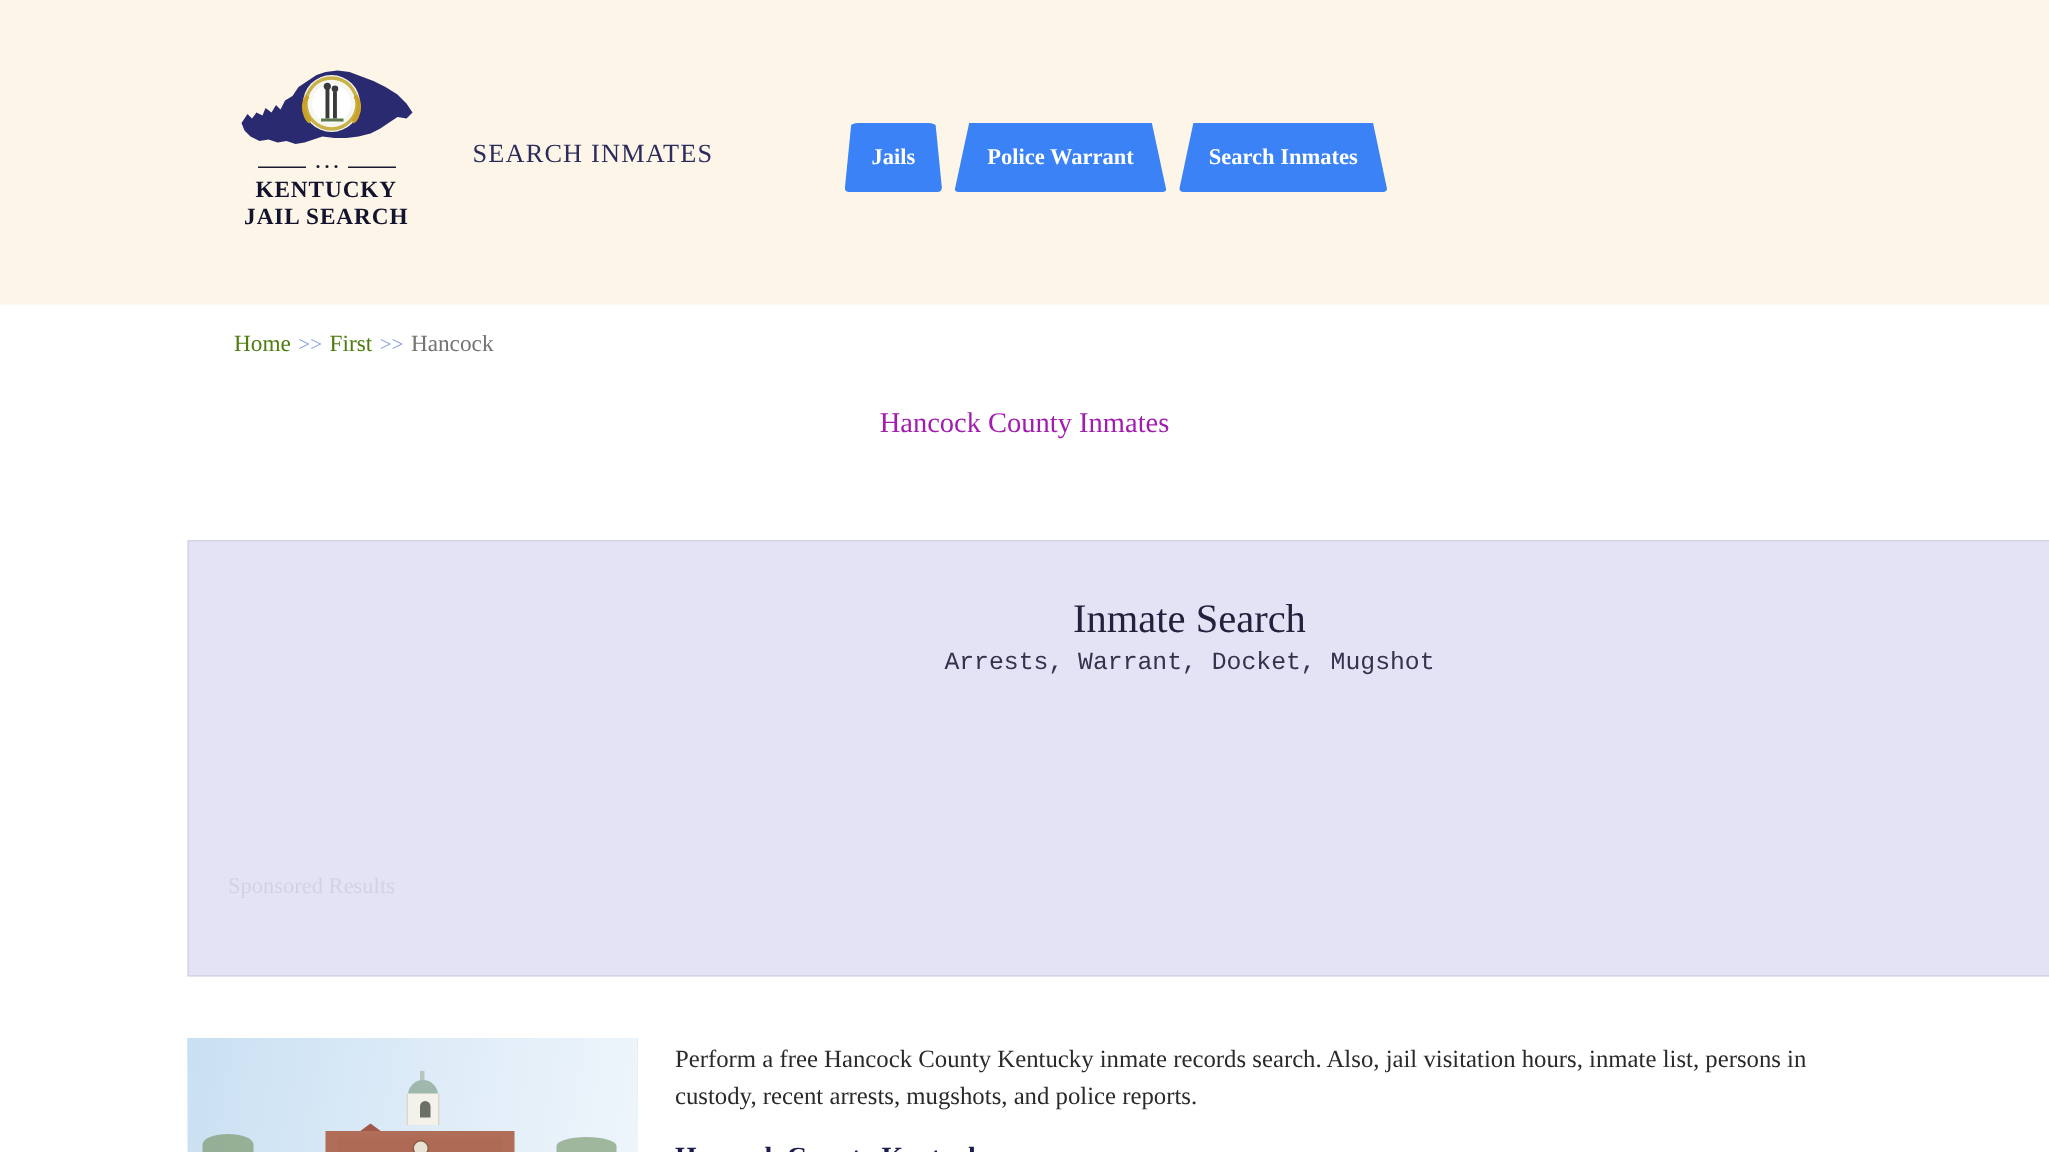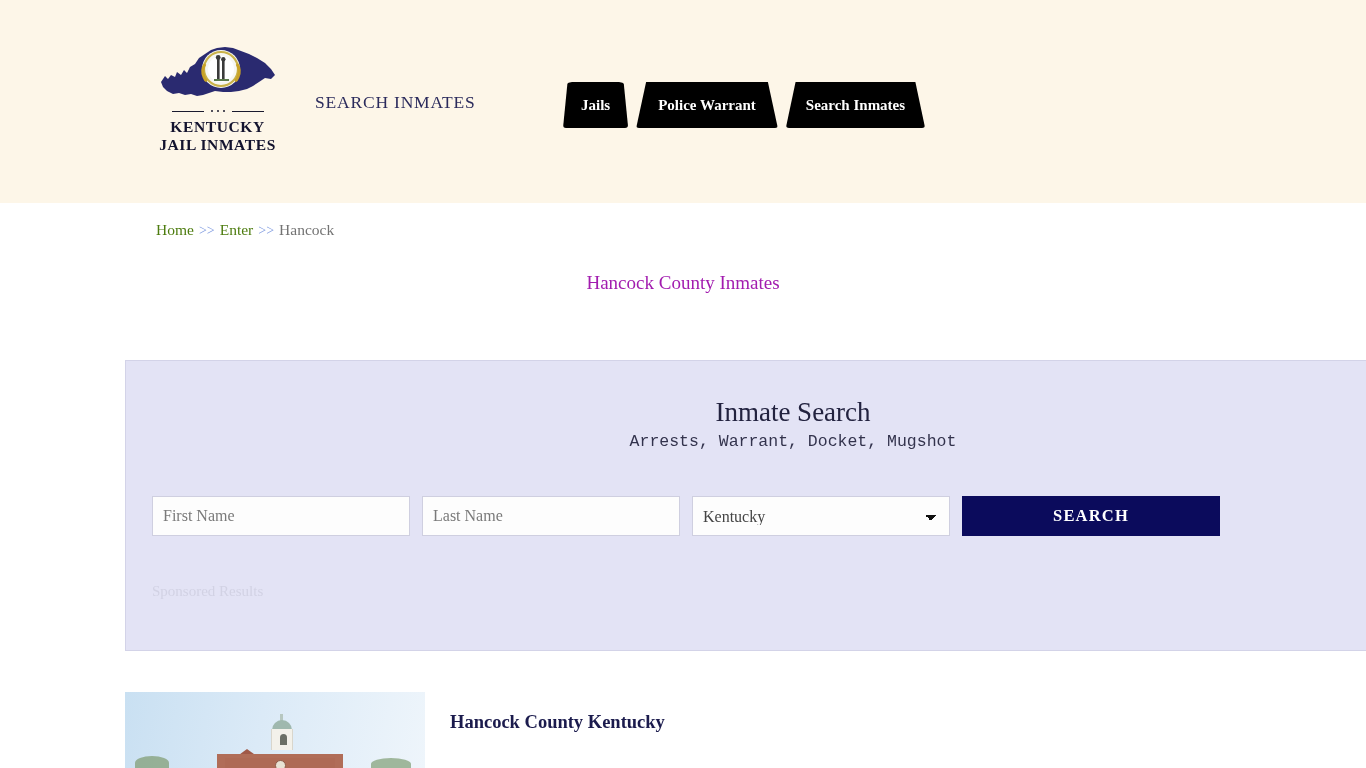--- a/index.html
+++ b/index.html
@@ -90,21 +90,21 @@
   .nav-tabs {
     position: absolute;
     left: 563px;
     top: 72px;
     height: 56px;
     display: flex;
     align-items: flex-end;
     gap: 8px;
   }
   .nav-tab {
-    background: #000000;
+    background: #3b82f6;
     color: #ffffff;
     font-family: "Liberation Serif", "DejaVu Serif", serif;
     font-weight: bold;
     font-size: 15px;
     height: 46px;
     line-height: 46px;
     padding: 0 18px;
     text-align: center;
     border-radius: 9px 9px 3px 3px;
     clip-path: polygon(7% 0%, 93% 0%, 100% 100%, 0% 100%);
@@ -412,54 +412,46 @@
       </svg>
       <div class="logo-divider">
         <span class="dline l"></span>
         <span class="ddot d1"></span>
         <span class="ddot d2"></span>
         <span class="ddot d3"></span>
         <span class="dline r"></span>
       </div>
       <div class="logo-text">
         <div>KENTUCKY</div>
-        <div>JAIL INMATES</div>
+        <div>JAIL SEARCH</div>
       </div>
     </div>
 
     <div class="site-tagline">SEARCH INMATES</div>
 
     <nav class="nav-tabs">
       <div class="nav-tab t1">Jails</div>
       <div class="nav-tab t2">Police Warrant</div>
       <div class="nav-tab t3">Search Inmates</div>
     </nav>
 
 
   </div>
 </div>
 
 <div class="breadcrumb">
-  <a href="#">Home</a><span class="sep">&gt;&gt;</span><a href="#">Enter</a><span class="sep">&gt;&gt;</span><span class="current">Hancock</span>
+  <a href="#">Home</a><span class="sep">&gt;&gt;</span><a href="#">First</a><span class="sep">&gt;&gt;</span><span class="current">Hancock</span>
 </div>
 
 <h1 class="page-title">Hancock County Inmates</h1>
 
 <section class="search-panel">
   <h2 class="panel-title">Inmate Search</h2>
   <div class="panel-sub">Arrests, Warrant, Docket, Mugshot</div>
 
-  <div class="form-row">
-    <input class="fld first" type="text" placeholder="First Name" style="">
-    <input class="fld last" type="text" placeholder="Last Name" style="">
-    <select class="fld state">
-      <option>Kentucky</option>
-    </select>
-    <button class="search-btn">SEARCH</button>
-  </div>
 
   <div class="sponsored">Sponsored Results</div>
 </section>
 
 <div class="content">
   <div class="thumb">
     <div class="sky-left"></div>
     <div class="roof"></div>
     <div class="pediment"></div>
     <div class="facade"></div>
@@ -468,15 +460,16 @@
       <div class="dome-top"></div>
       <div class="dome"></div>
       <div class="tower">
           <div class="tower-win"></div>
         </div>
     </div>
     <div class="tree-l"></div>
     <div class="tree-r"></div>
   </div>
   <div class="body-text">
+    <p>Perform a free Hancock County Kentucky inmate records search. Also, jail visitation hours, inmate list, persons in custody, recent arrests, mugshots, and police reports.</p>
     <div class="sub-heading">Hancock County Kentucky</div>
   </div>
 </div>
 
 </body></html>

